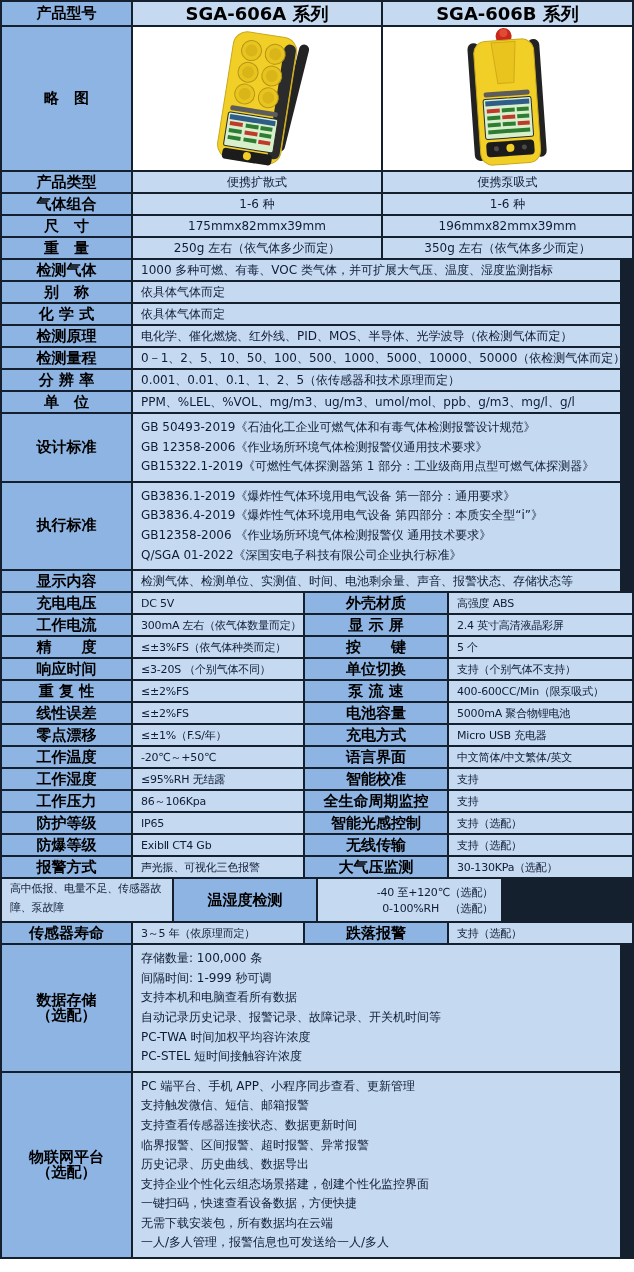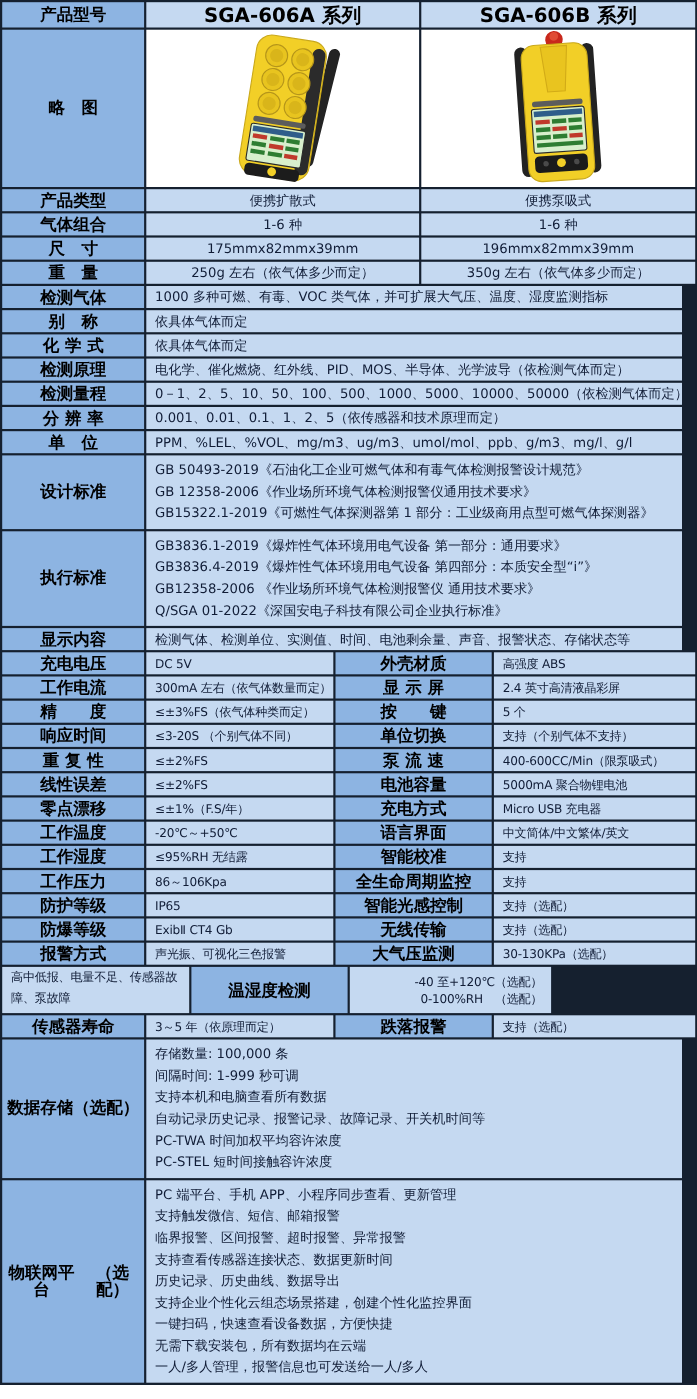--- a/index.html
+++ b/index.html
@@ -12,21 +12,21 @@
   }
   .row{display:flex;gap:2px;}
   .cell{
     box-sizing:border-box;background:#c5d9f1;color:#101c36;
     font-size:12px;display:flex;align-items:center;overflow:hidden;
   }
   .lab{
     background:#8db4e2;color:#000000;font-weight:bold;font-size:15px;
     justify-content:center;text-align:center;line-height:15px;
   }
-  .lab2line{justify-content:center;}
+  .lab2line{flex-direction:column;justify-content:center;}
   .val{padding:0 8px;}
   .ctr{justify-content:center;padding:0 4px;text-align:center;}
   .hdrv{font-weight:bold;font-size:18px;color:#000;}
   .imgcell{background:#ffffff;justify-content:center;align-items:center;}
   .nw{white-space:nowrap;}
   .wrap2{display:block;line-height:19px;padding:0 8px;}
   .ml{display:block;padding:4px 8px;}
   .ml .ln{line-height:19.6px;white-space:nowrap;}
   .twoline{display:flex;flex-direction:column;justify-content:center;align-items:flex-end;padding:0 8px;gap:1px;}
   
@@ -308,22 +308,22 @@
     </div>
 
     <div class="row">
       <div class="cell lab lab2line w-label">
         <div>物联网平台</div>
         <div>（选配）</div>
       </div>
       <div class="cell ml w-full">
         <div class="ln">PC 端平台、手机 APP、小程序同步查看、更新管理</div>
         <div class="ln">支持触发微信、短信、邮箱报警</div>
+        <div class="ln">支持查看传感器连接状态、数据更新时间</div>
         <div class="ln">临界报警、区间报警、超时报警、异常报警</div>
-        <div class="ln">支持查看传感器连接状态、数据更新时间</div>
         <div class="ln">历史记录、历史曲线、数据导出</div>
         <div class="ln">支持企业个性化云组态场景搭建，创建个性化监控界面</div>
         <div class="ln">一键扫码，快速查看设备数据，方便快捷</div>
         <div class="ln">无需下载安装包，所有数据均在云端</div>
         <div class="ln">一人/多人管理，报警信息也可发送给一人/多人</div>
       </div>
     </div>
 
   </div>
 </div>

